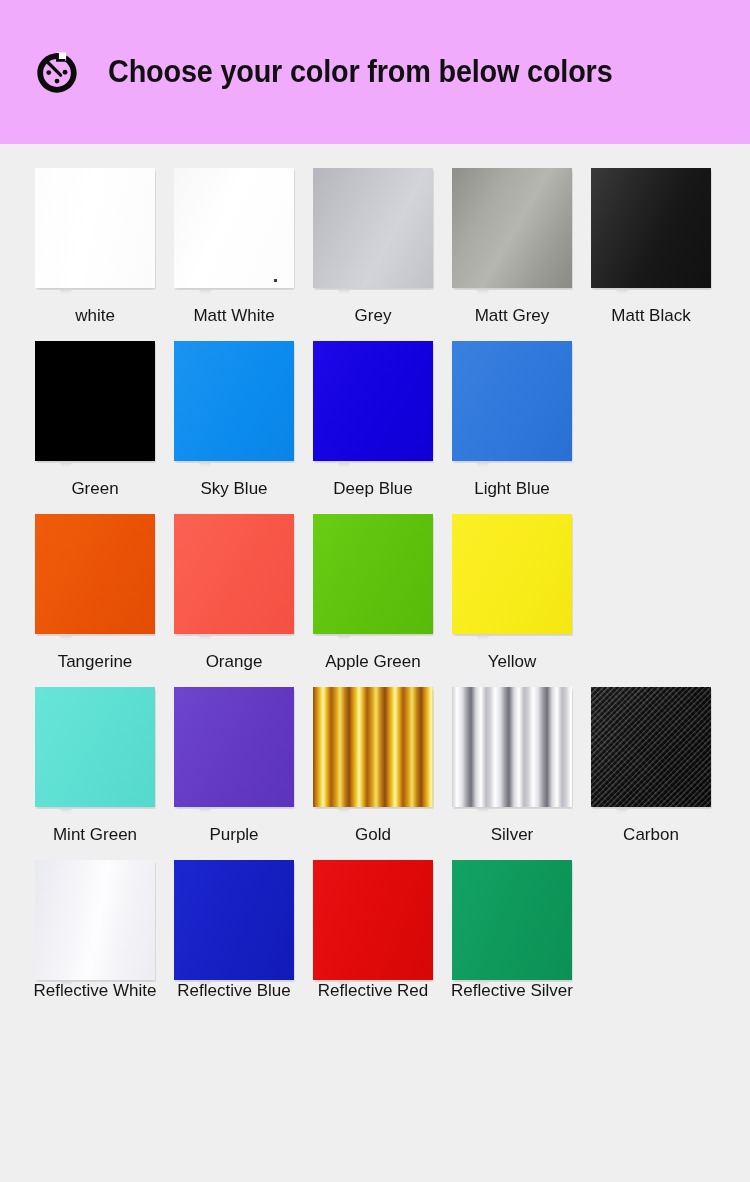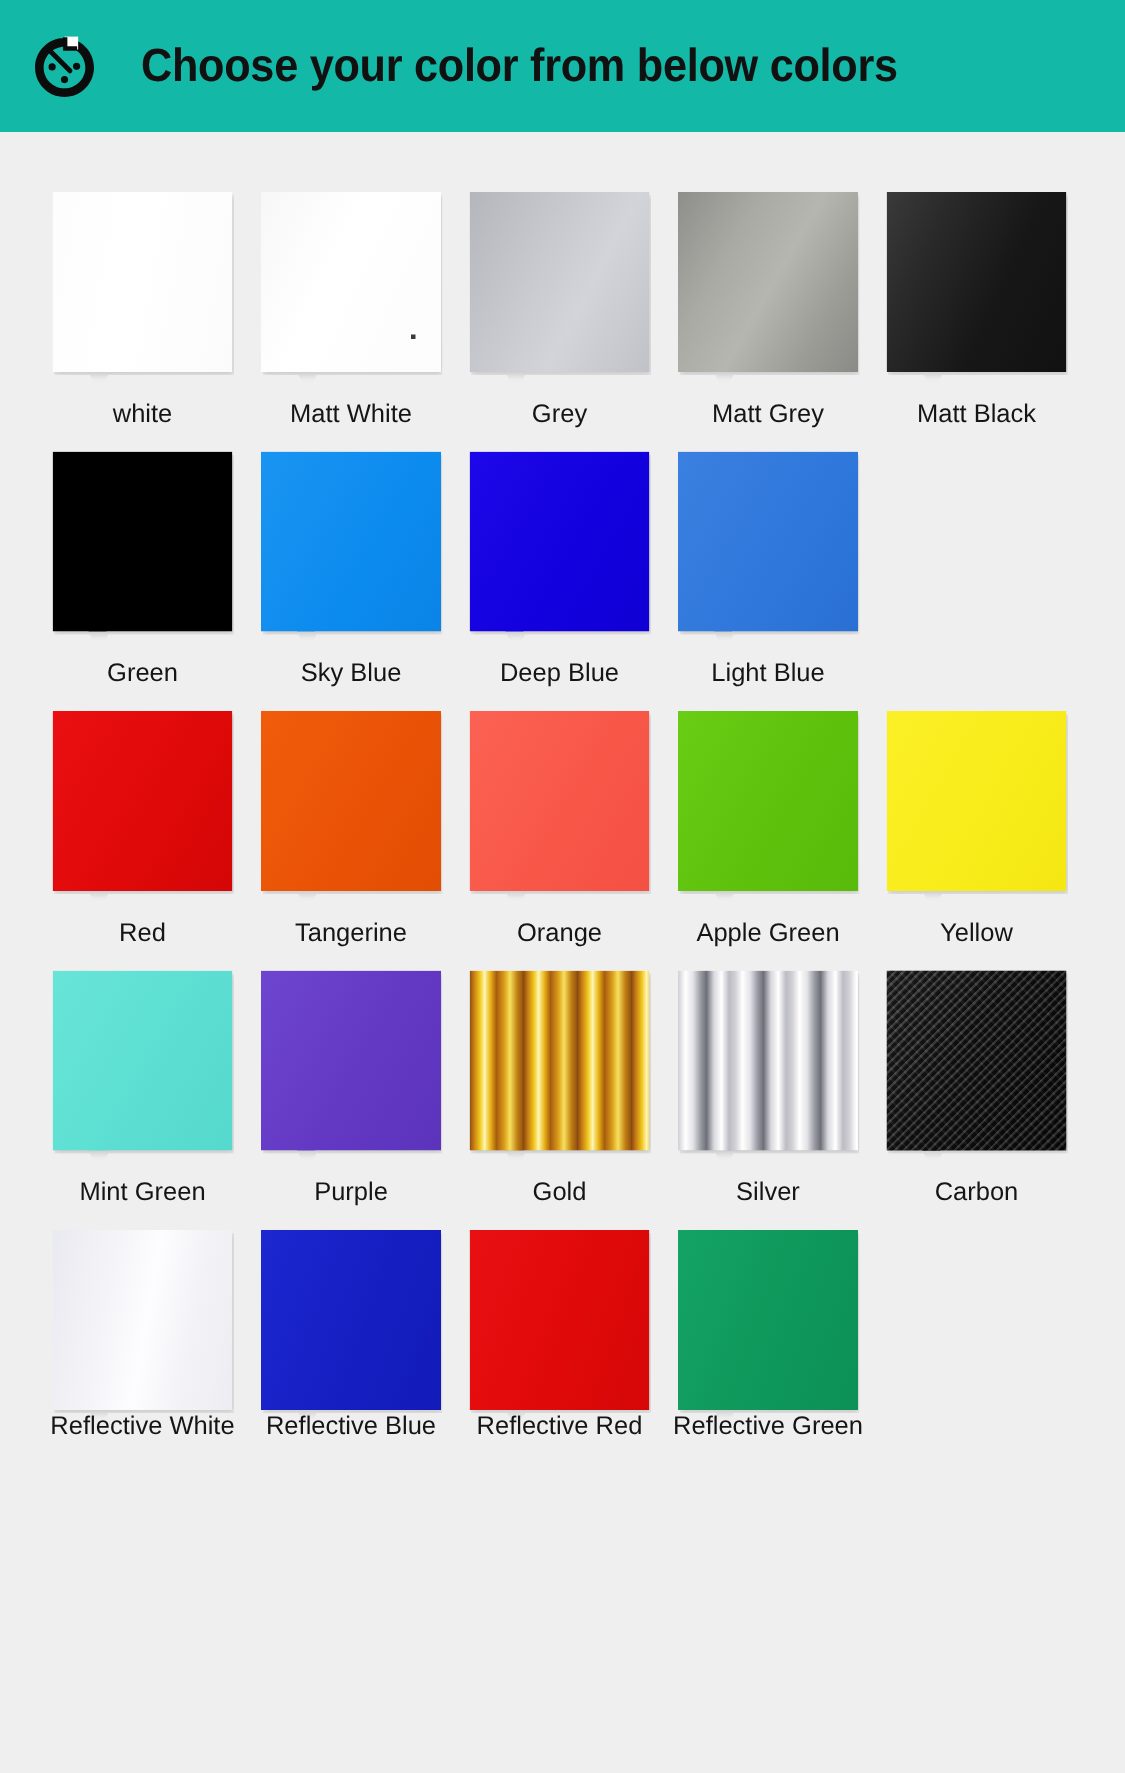--- a/index.html
+++ b/index.html
@@ -11,25 +11,25 @@
     width: 750px;
     height: 1182px;
     background: #efefef;
     font-family: "Liberation Sans", "DejaVu Sans", sans-serif;
     overflow: hidden;
     position: relative;
   }
 
   
   #header {
-    height: 88px;
-    background: #14b8a6;
+    height: 144px;
+    background: #f0abfc;
     display: flex;
     align-items: center;
-    padding-left: 20px;
+    padding-left: 34px;
     box-sizing: border-box;
   }
   #palette-icon {
     width: 46px;
     height: 46px;
     flex: 0 0 auto;
     margin-right: 28px;
     margin-top: 2px;
   }
   #page-title {
@@ -38,21 +38,21 @@
     color: #111111;
     letter-spacing: -0.2px;
     font-family: "Liberation Sans Narrow", "Liberation Sans", sans-serif;
     transform: scaleX(0.93);
     transform-origin: left center;
     white-space: nowrap;
   }
 
   
   #swatch-grid {
-    padding: 40px 0 0 0;
+    padding: 24px 0 0 0;
     position: relative;
   }
   .swatch-row {
     display: flex;
     justify-content: flex-start;
     padding-left: 35px;
     margin-bottom: 14px;
   }
   .swatch-cell {
     width: 120px;
@@ -193,27 +193,20 @@
           <div class="swatch-shadow"></div>
           <div class="swatch-fill" style="background: linear-gradient(120deg, #3a80e0 0%, #2f77db 60%, #2a70d4 100%);"></div>
         </div>
         <div class="swatch-label">Light Blue</div>
       </div>
     </div>
     <div class="swatch-row row-3">
       <div class="swatch-cell">
         <div class="swatch-box">
           <div class="swatch-shadow"></div>
-          <div class="swatch-fill" style="background: linear-gradient(120deg, #ea0f12 0%, #e00909 55%, #d40606 100%);"></div>
-        </div>
-        <div class="swatch-label">Red</div>
-      </div>
-      <div class="swatch-cell">
-        <div class="swatch-box">
-          <div class="swatch-shadow"></div>
           <div class="swatch-fill" style="background: linear-gradient(120deg, #f05c0b 0%, #ea5306 55%, #e24d04 100%);"></div>
         </div>
         <div class="swatch-label">Tangerine</div>
       </div>
       <div class="swatch-cell">
         <div class="swatch-box">
           <div class="swatch-shadow"></div>
           <div class="swatch-fill" style="background: linear-gradient(120deg, #fb6253 0%, #f85748 55%, #f45043 100%);"></div>
         </div>
         <div class="swatch-label">Orange</div>
@@ -290,16 +283,16 @@
           <div class="swatch-shadow"></div>
           <div class="swatch-fill" style="background: linear-gradient(110deg, #e81013 0%, #e20a0a 45%, #d60707 100%);"></div>
         </div>
         <div class="swatch-label">Reflective Red</div>
       </div>
       <div class="swatch-cell">
         <div class="swatch-box">
           <div class="swatch-shadow"></div>
           <div class="swatch-fill" style="background: linear-gradient(110deg, #14a365 0%, #0f9a5c 45%, #0c9055 100%);"></div>
         </div>
-        <div class="swatch-label">Reflective Green</div>
+        <div class="swatch-label">Reflective Silver</div>
       </div>
     </div>
   </div>
 
 </body></html>

